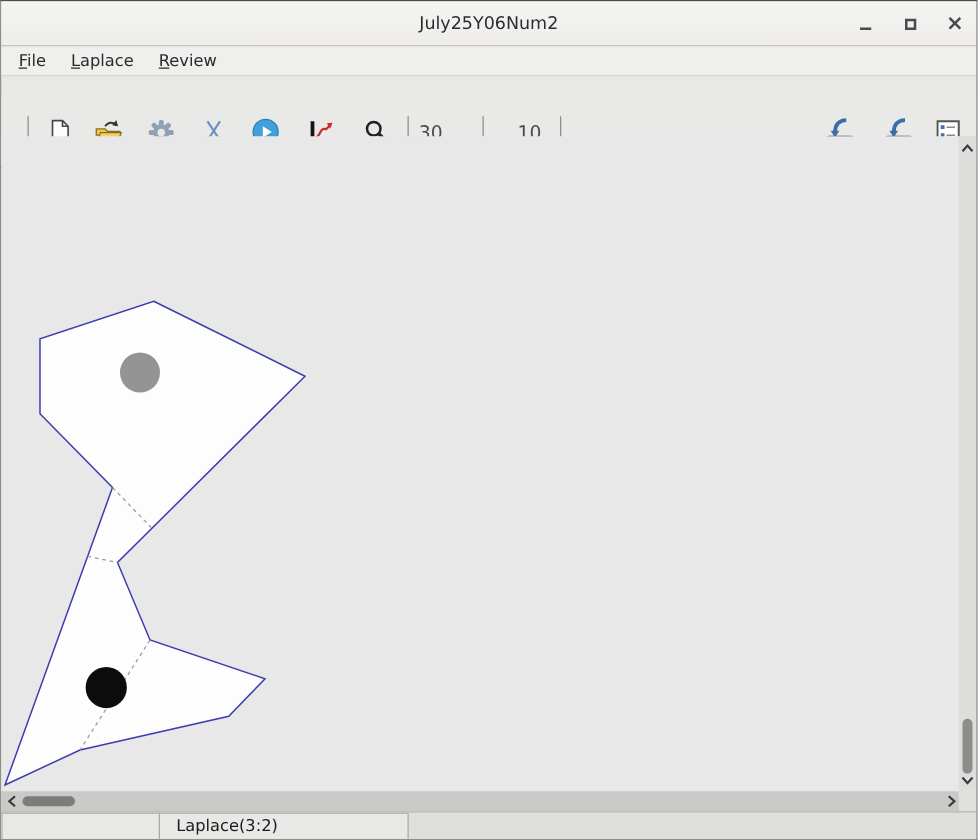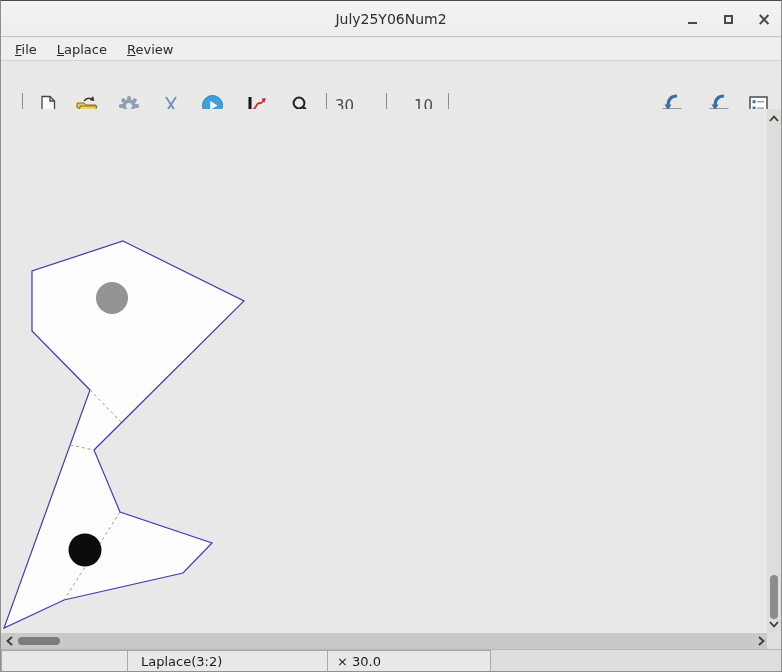--- a/index.html
+++ b/index.html
@@ -222,16 +222,15 @@
       <svg width="7" height="10" viewBox="0 0 7 10">
           <polyline points="1,1 5.5,5 1,9" fill="none" stroke="#3a3a3a" stroke-width="1.8"></polyline>
         </svg>
     </div>
   </div>
   <div class="scroll-corner"></div>
 
   <div class="statusbar">
     <div class="status-cell sc-0"></div>
     <div class="status-cell sc-1">Laplace(3:2)</div>
-    <div class="status-cell sc-2">× 30.0</div>
   </div>
 
 </div>
 
 </body></html>

